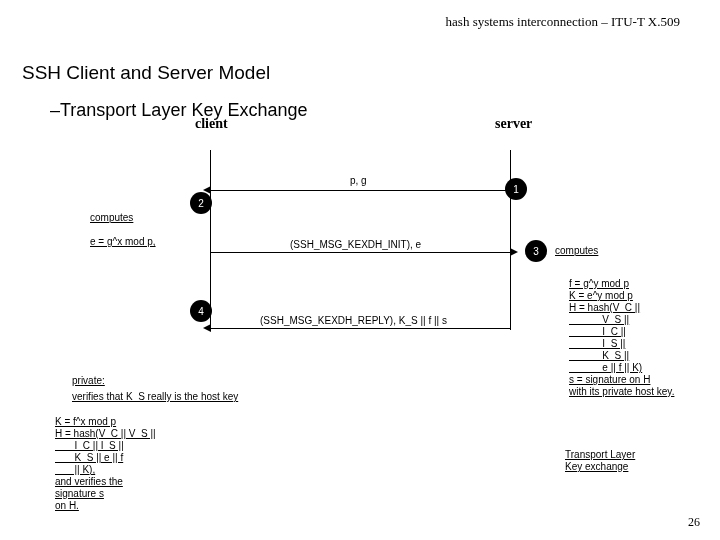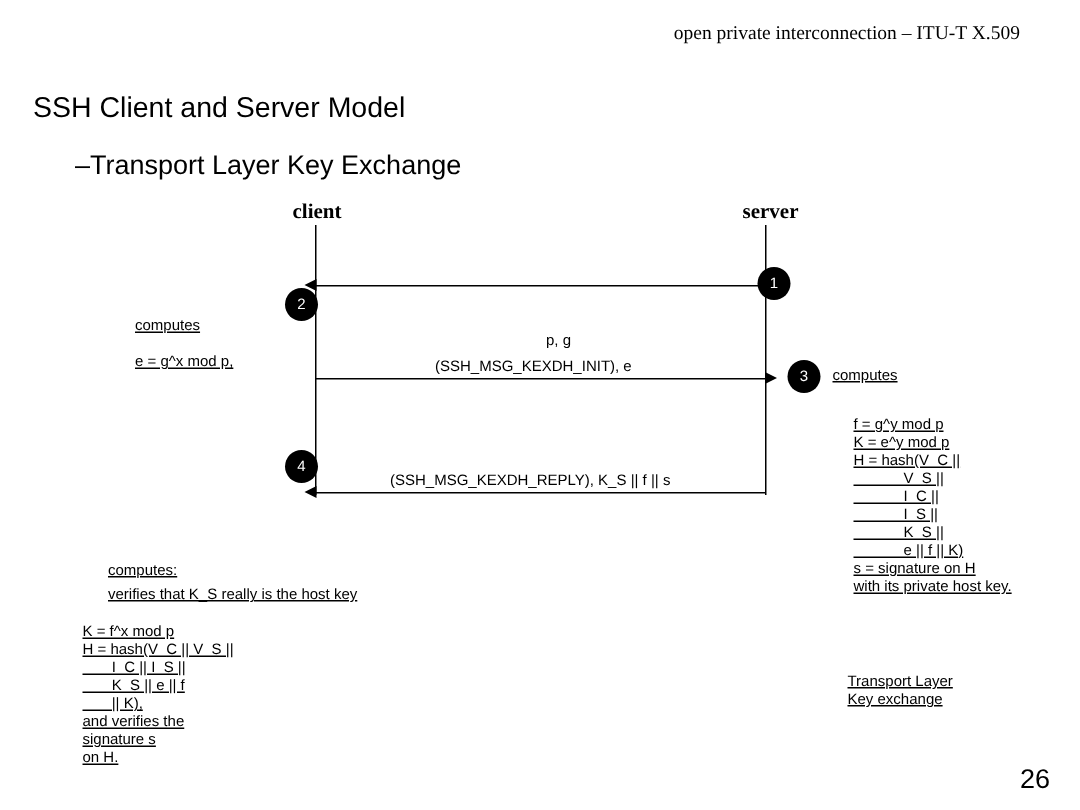--- a/index.html
+++ b/index.html
@@ -37,21 +37,21 @@
   }
   .dash {
     position: absolute;
     top: 100px;
     left: 50px;
     font-size: 18px;
     font-family: Arial, Helvetica, sans-serif;
   }
   .client-label, .server-label {
     position: absolute;
-    top: 134px;
+    top: 116px;
     font-weight: bold;
     font-size: 14px;
   }
   .client-label { left: 195px; }
   .server-label { left: 495px; }
 
   
   .lifeline-client {
     position: absolute;
     left: 210px;
@@ -111,42 +111,42 @@
     font-family: Arial, Helvetica, sans-serif;
     line-height: 1.2;
     white-space: pre;
     text-decoration: underline;
   }
 
   .pagenum {
     position: absolute;
     right: 20px;
     bottom: 10px;
-    font-size: 18px;
-    font-family: Liberation Sans, sans-serif;
+    font-size: 12px;
+    font-family: Liberation Serif, serif;
   }
 </style>
 </head>
 <body>
 
-<div class="header-right">open private interconnection – ITU-T X.509</div>
+<div class="header-right">hash systems interconnection – ITU-T X.509</div>
 
 <div class="title">SSH Client and Server Model</div>
 <div class="dash">–</div>
 <div class="subtitle">Transport Layer Key Exchange</div>
 
 <div class="client-label">client</div>
 <div class="server-label">server</div>
 
 <div class="lifeline-client"></div>
 <div class="lifeline-server"></div>
 
 <div class="arrow" style="left:210px; top:190px; width:300px;"></div>
 <div class="arrow-head-left" style="left:203px; top:186px;"></div>
-<div class="msg-label" style="left:364px; top:175px;margin-top:47px;">p, g</div>
+<div class="msg-label" style="left:350px; top:175px;">p, g</div>
 <div class="dot" style="left:505px; top:178px;">
     <span>1</span>
   </div>
 <div class="dot" style="left:190px; top:192px;">
     <span>2</span>
   </div>
 
 <div class="note" style="left:90px; top:212px;">computes
 
 e = g^x mod p,</div>
@@ -171,21 +171,21 @@
 with its private host key.</div>
 
 <div class="arrow" style="left:210px; top:328px; width:300px;"></div>
 <div class="arrow-head-left" style="left:203px; top:324px;"></div>
 <div class="msg-label" style="left:260px; top:315px;">(SSH_MSG_KEXDH_REPLY), K_S || f || s</div>
 <div class="dot" style="left:190px; top:300px;">
     <span>4</span>
   </div>
 
 <div class="note" style="left:72px; top:345px;margin-top:46px;">verifies that K_S really is the host key</div>
-<div class="note" style="left:72px; top:375px;">computes:</div>
+<div class="note" style="left:72px; top:375px;">private:</div>
 <div class="note" style="left:55px; top:416px;">K = f^x mod p
 H = hash(V_C || V_S ||
        I_C || I_S ||
        K_S || e || f
        || K),
 and verifies the
 signature s
 on H.</div>
 
 <div class="note" style="left:565px; top:449px;">Transport Layer

